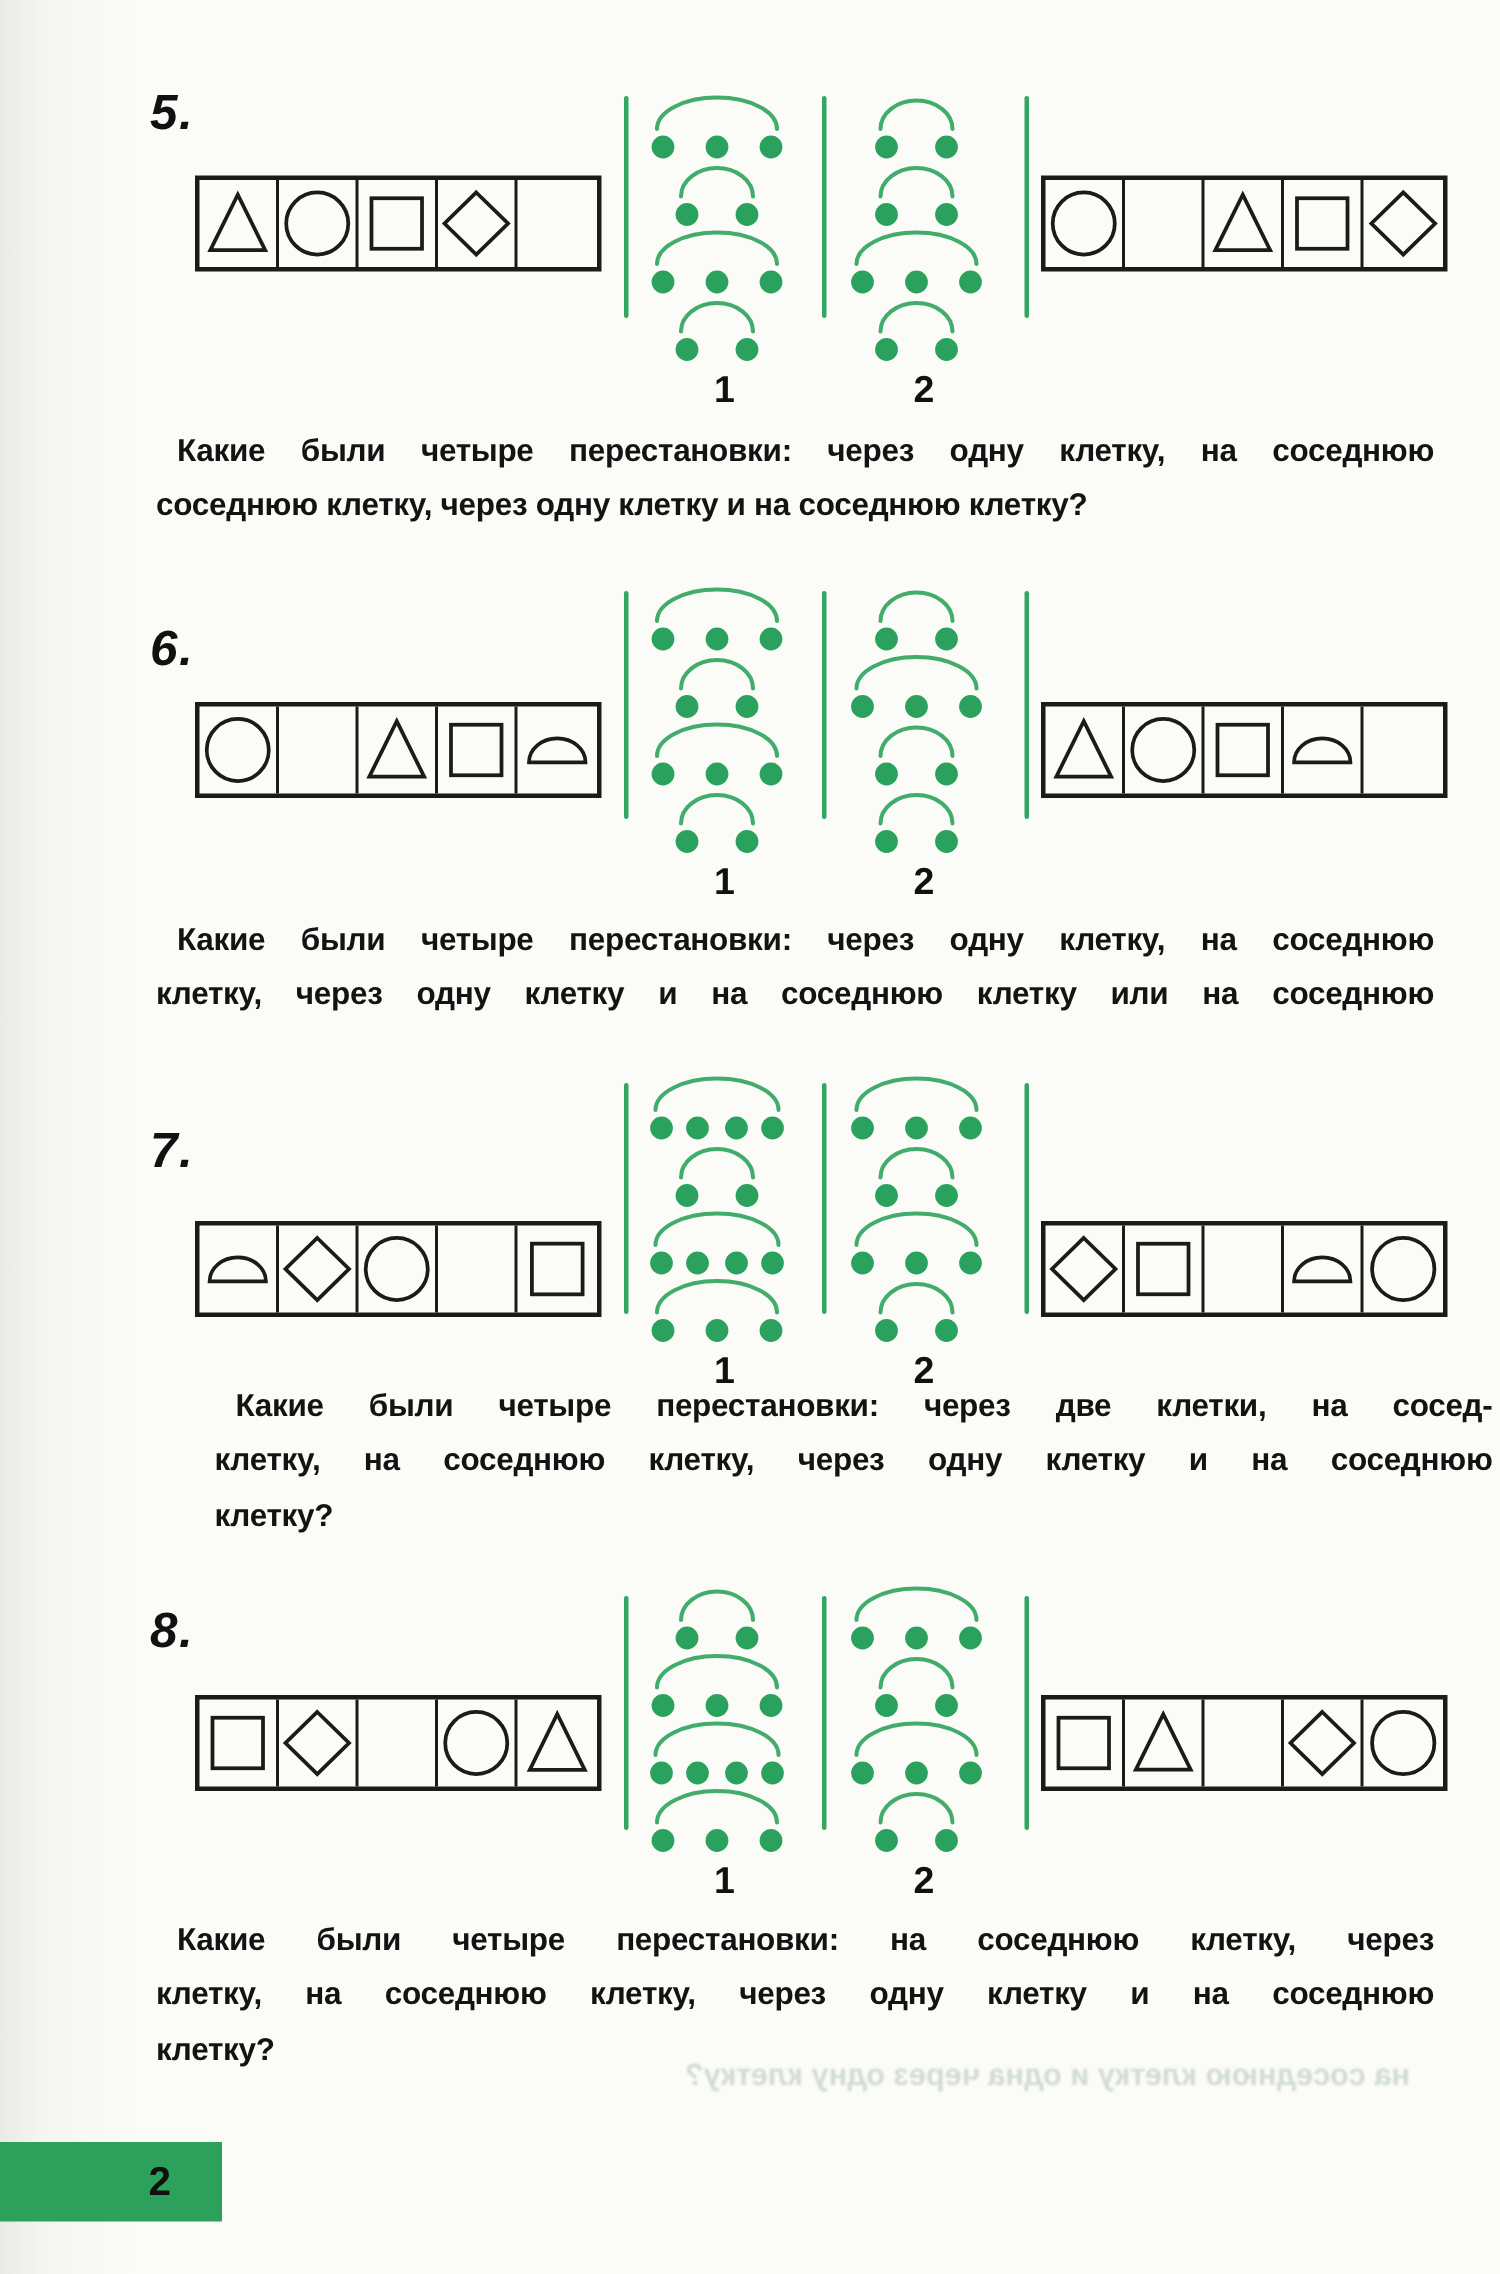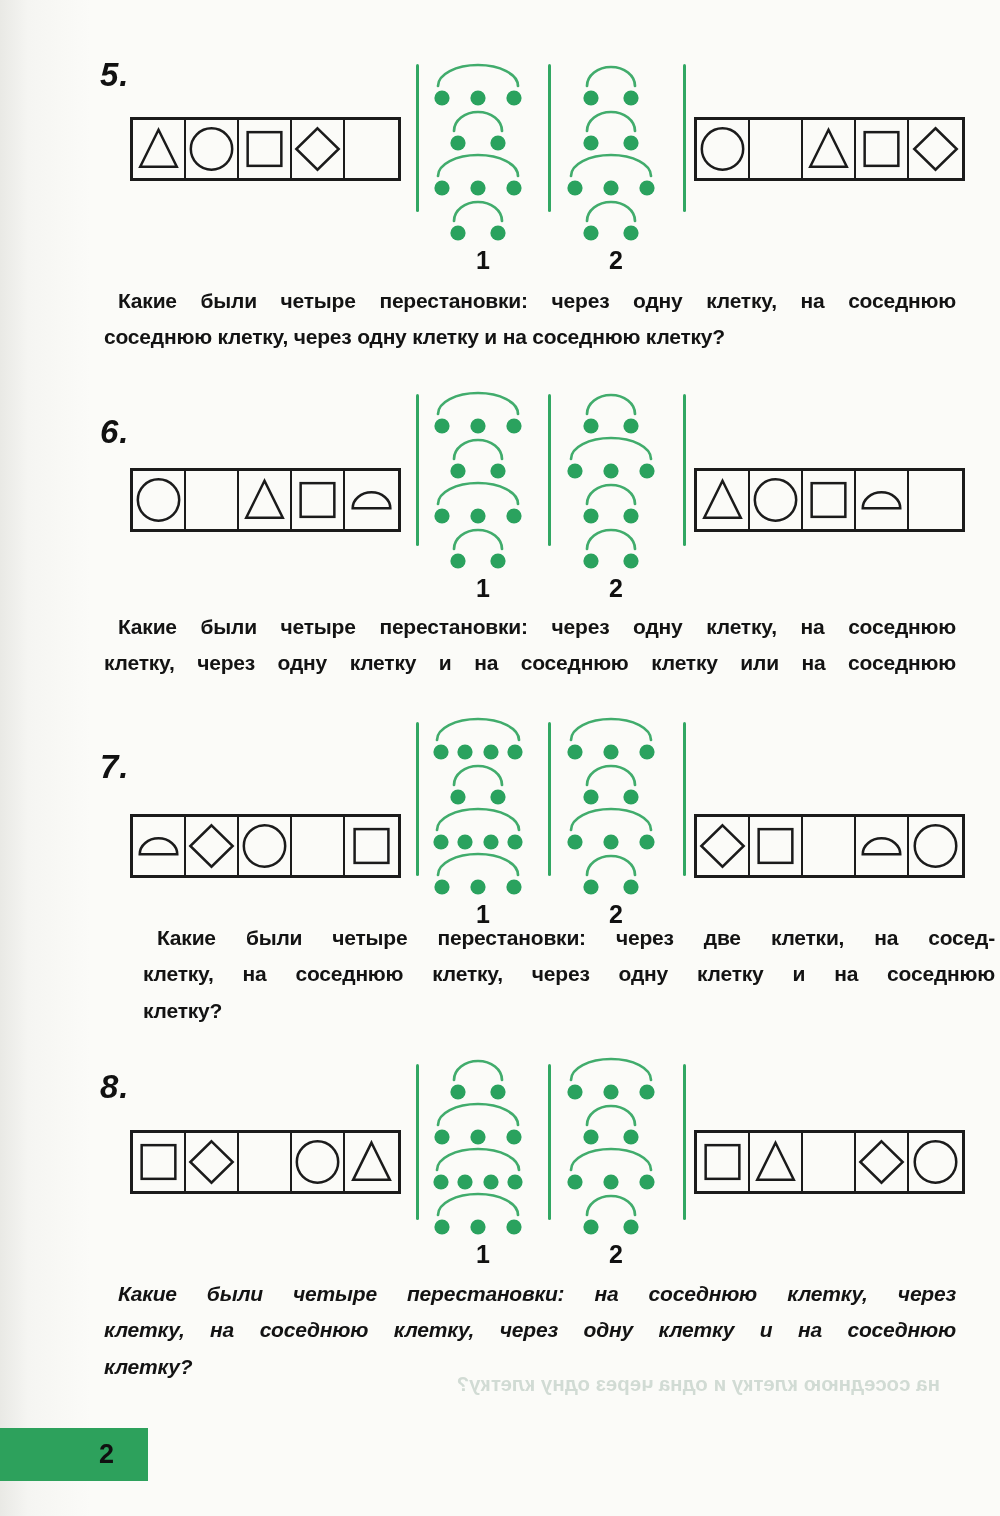--- a/index.html
+++ b/index.html
@@ -463,21 +463,21 @@
             <svg viewBox="0 0 53 58" width="53" height="56">
               <polygon points="26.5,7.5 48.5,29 26.5,50.5 4.5,29" fill="none" stroke="#1b1b1b" stroke-width="2.6"></polygon>
             </svg>
           </div>
           <div class="shape-cell">
             <svg viewBox="0 0 53 58" width="53" height="56">
               <circle cx="26.5" cy="29" r="21.5" fill="none" stroke="#1b1b1b" stroke-width="2.6"></circle>
             </svg>
           </div>
         </div>
-        <div class="question" style="left: 104px; top: 1276px; font-style: italic;">
+        <div class="question" style="left: 104px; top: 1276px;">
           <div class="q-line first">Какие были четыре перестановки: на соседнюю клетку, через</div>
           <div class="q-line">клетку, на соседнюю клетку, через одну клетку и на соседнюю</div>
           <div class="q-line last">клетку?</div>
         </div>
       </div>
     </div>
 
   <div class="showthrough">на соседнюю клетку и одна через одну клетку?</div>
 
   <div class="page-bar" id="page-bar" style="background: rgb(45, 161, 92);">

